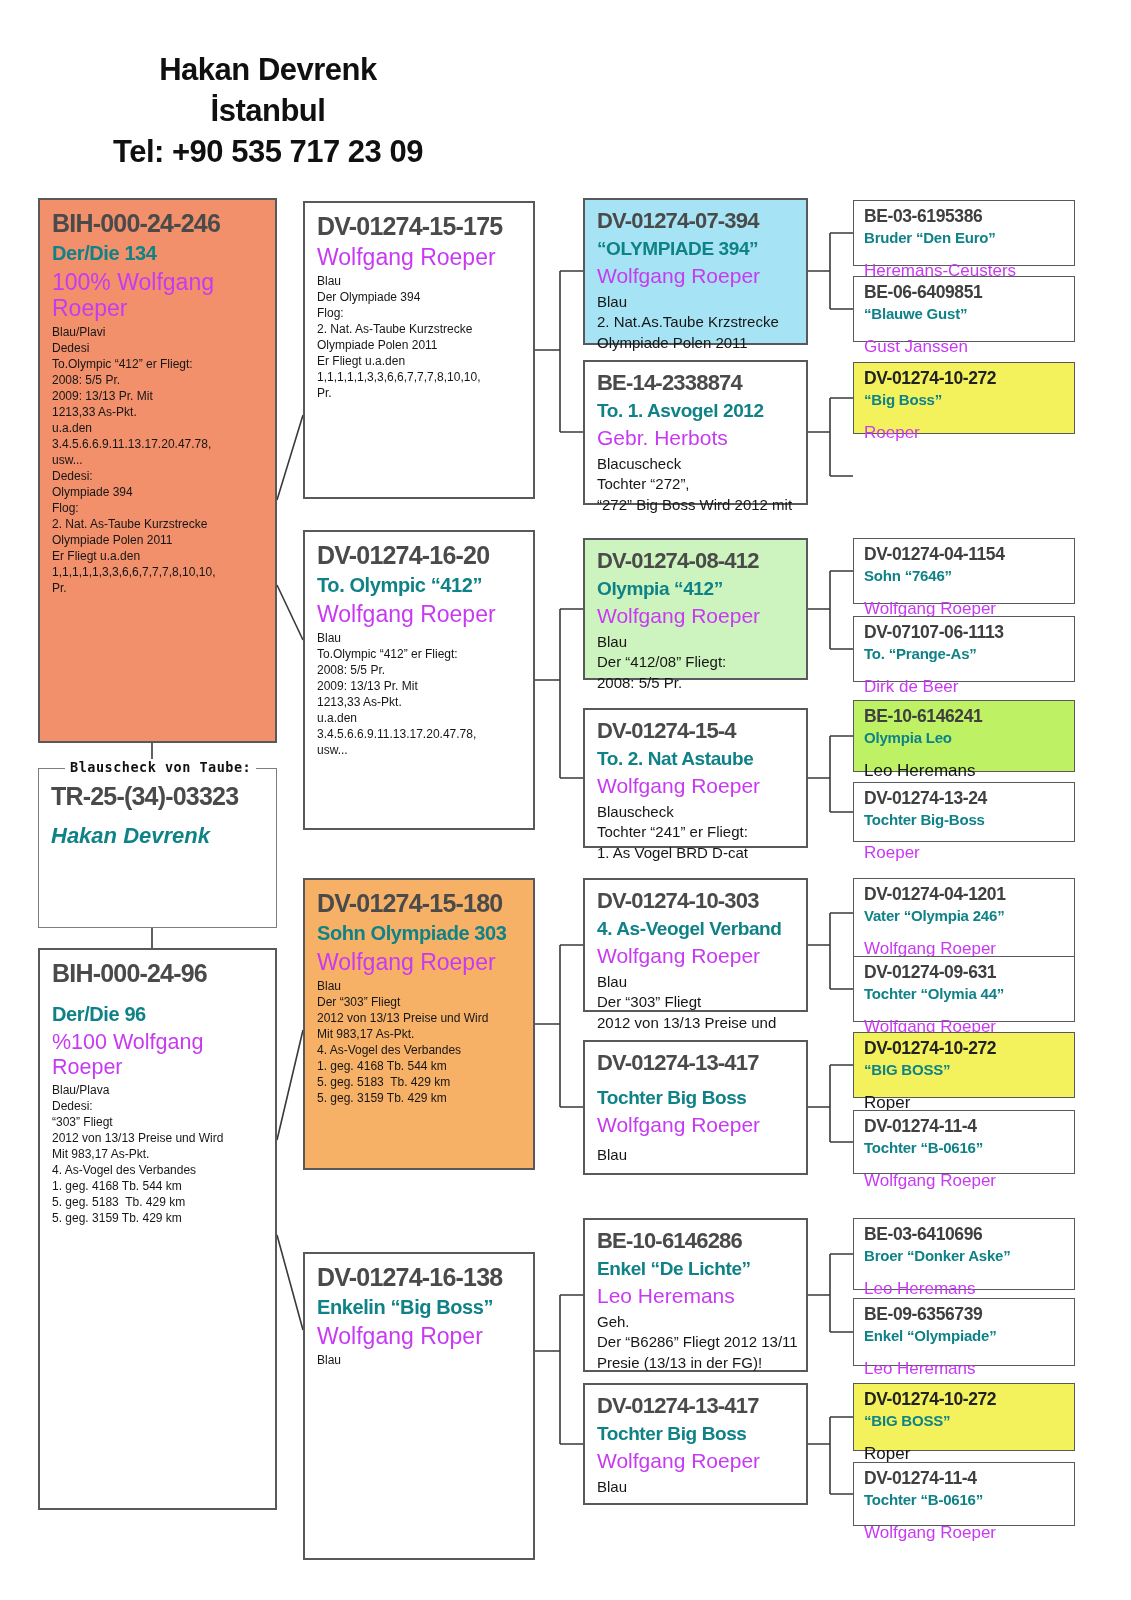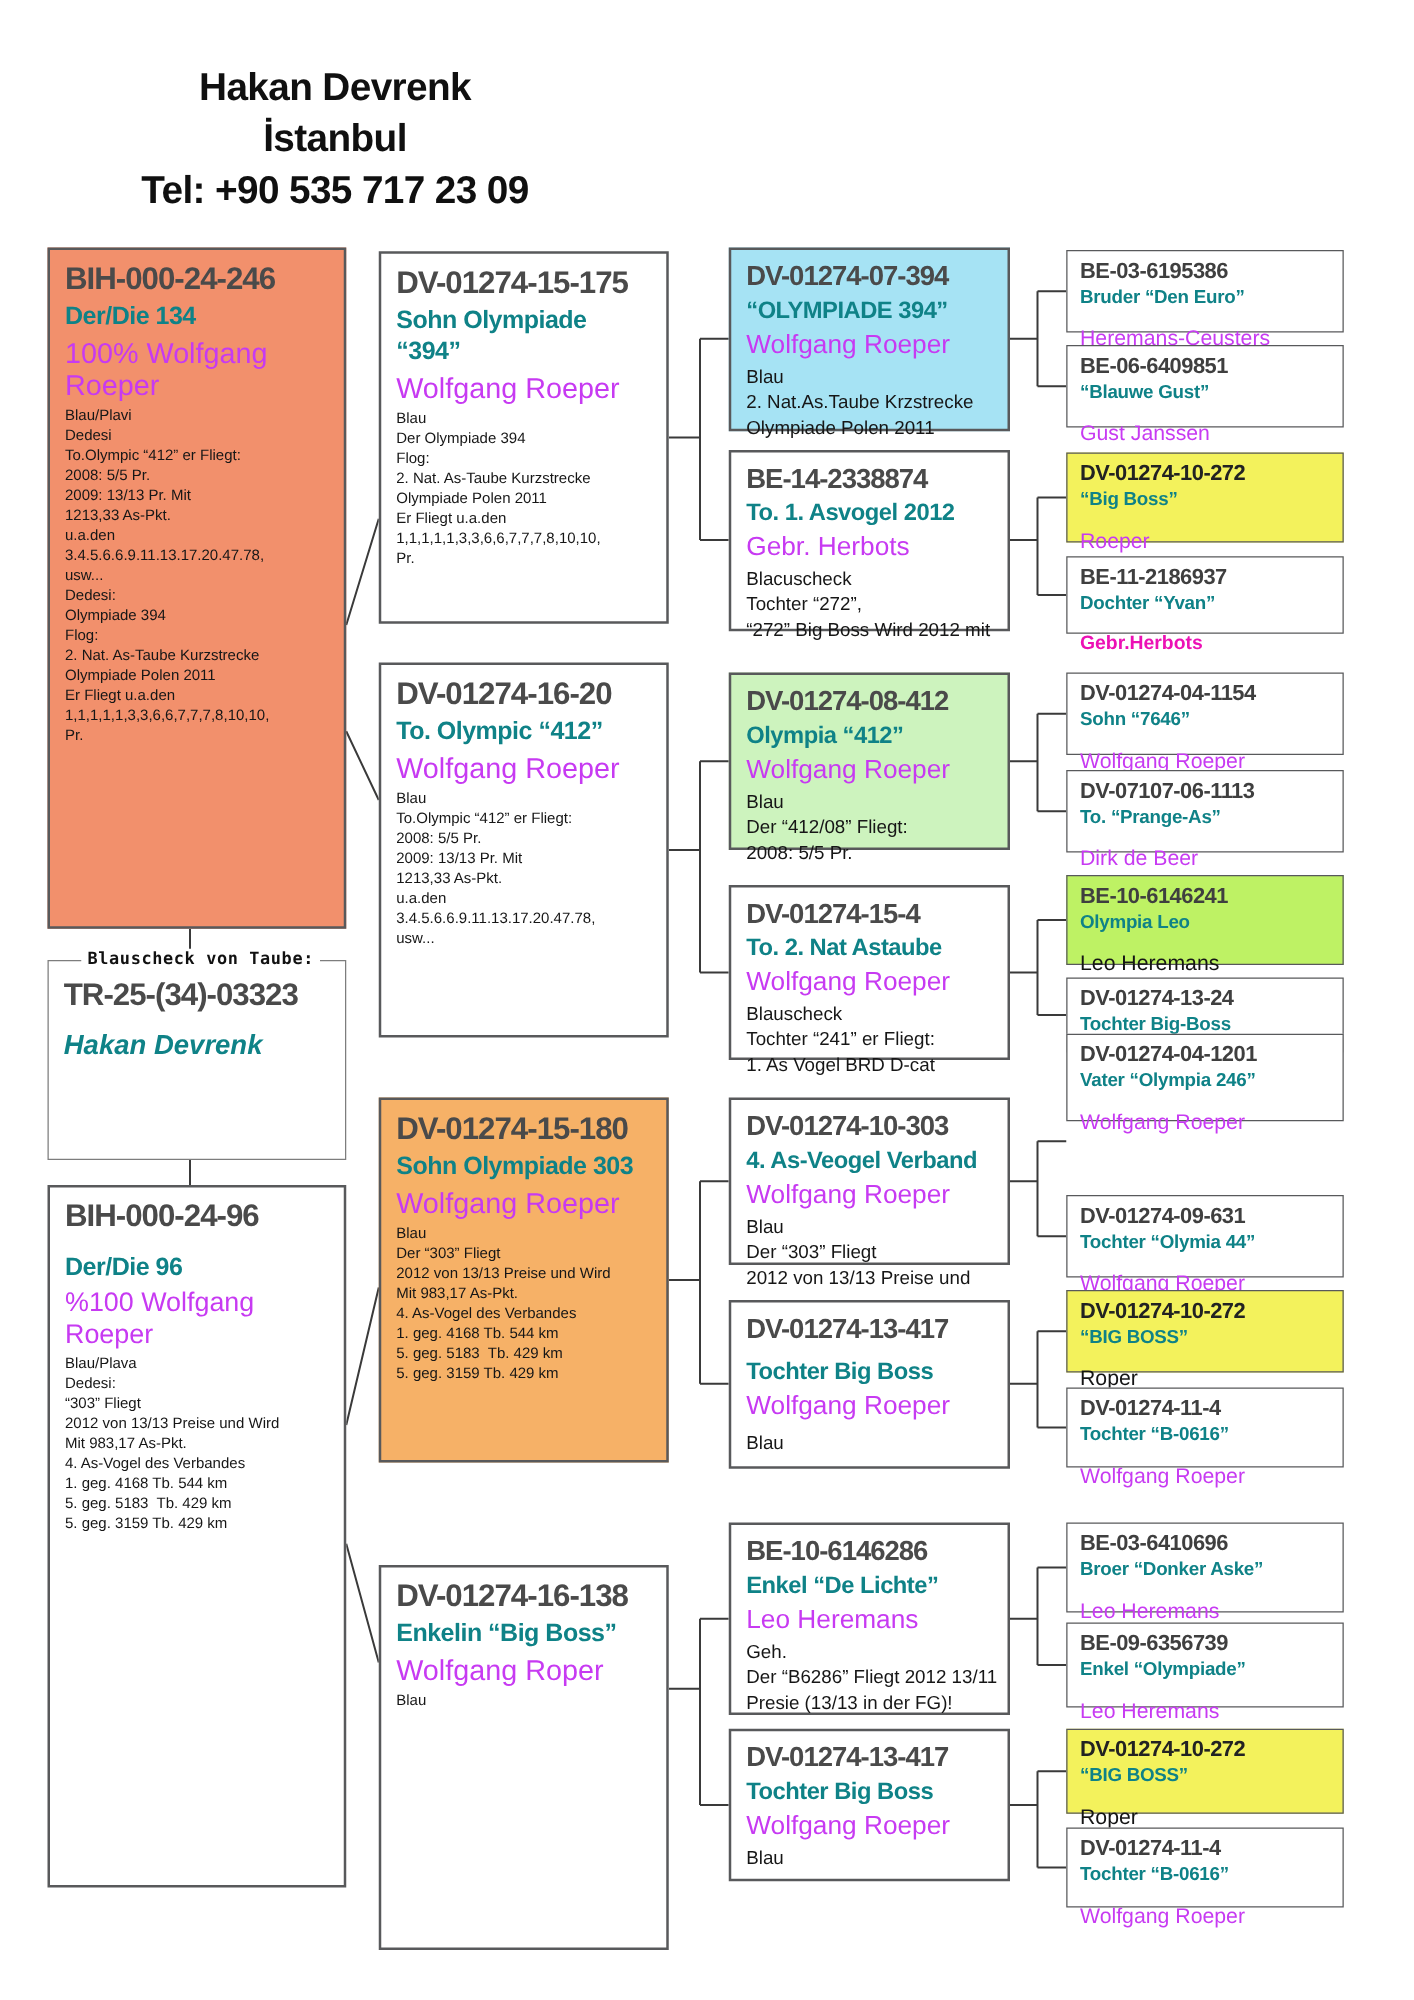--- a/index.html
+++ b/index.html
@@ -111,21 +111,20 @@
 2012 von 13/13 Preise und Wird
 Mit 983,17 As-Pkt.
 4. As-Vogel des Verbandes
 1. geg. 4168 Tb. 544 km
 5. geg. 5183  Tb. 429 km
 5. geg. 3159 Tb. 429 km</div>
   </div>
 
   <div class="box col2" style="top:201px;height:298px;">
     <div class="title">DV-01274-15-175</div>
-    <div class="sub">Sohn Olympiade “394”</div>
     <div class="name">Wolfgang Roeper</div>
     <div class="body">Blau
 Der Olympiade 394
 Flog:
 2. Nat. As-Taube Kurzstrecke
 Olympiade Polen 2011
 Er Fliegt u.a.den
 1,1,1,1,1,3,3,6,6,7,7,7,8,10,10,
 Pr.</div>
   </div>
@@ -244,25 +243,20 @@
     <div class="sub">“Blauwe Gust”</div>
     <div class="name">Gust Janssen</div>
   </div>
 
   <div class="box col4 bg-yellow" style="top:362px;height:72px;">
     <div class="title">DV-01274-10-272</div>
     <div class="sub">“Big Boss”</div>
     <div class="name">Roeper</div>
   </div>
 
-  <div class="box col4" style="top:445px;height:62px;">
-    <div class="title">BE-11-2186937</div>
-    <div class="sub">Dochter “Yvan”</div>
-    <div class="name name-pink">Gebr.Herbots</div>
-  </div>
 
   <div class="box col4" style="top:538px;height:66px;">
     <div class="title">DV-01274-04-1154</div>
     <div class="sub">Sohn “7646”</div>
     <div class="name">Wolfgang Roeper</div>
   </div>
 
   <div class="box col4" style="top:616px;height:66px;">
     <div class="title">DV-07107-06-1113</div>
     <div class="sub">To. “Prange-As”</div>
@@ -274,21 +268,21 @@
     <div class="sub">Olympia Leo</div>
     <div class="name name-black">Leo Heremans</div>
   </div>
 
   <div class="box col4" style="top:782px;height:60px;">
     <div class="title">DV-01274-13-24</div>
     <div class="sub">Tochter Big-Boss</div>
     <div class="name">Roeper</div>
   </div>
 
-  <div class="box col4" style="top:827px;height:70px;">
+  <div class="box col4" style="top:878px;height:88px;">
     <div class="title">DV-01274-04-1201</div>
     <div class="sub">Vater “Olympia 246”</div>
     <div class="name">Wolfgang Roeper</div>
   </div>
 
   <div class="box col4" style="top:956px;height:66px;">
     <div class="title">DV-01274-09-631</div>
     <div class="sub">Tochter “Olymia 44”</div>
     <div class="name">Wolfgang Roeper</div>
   </div>

